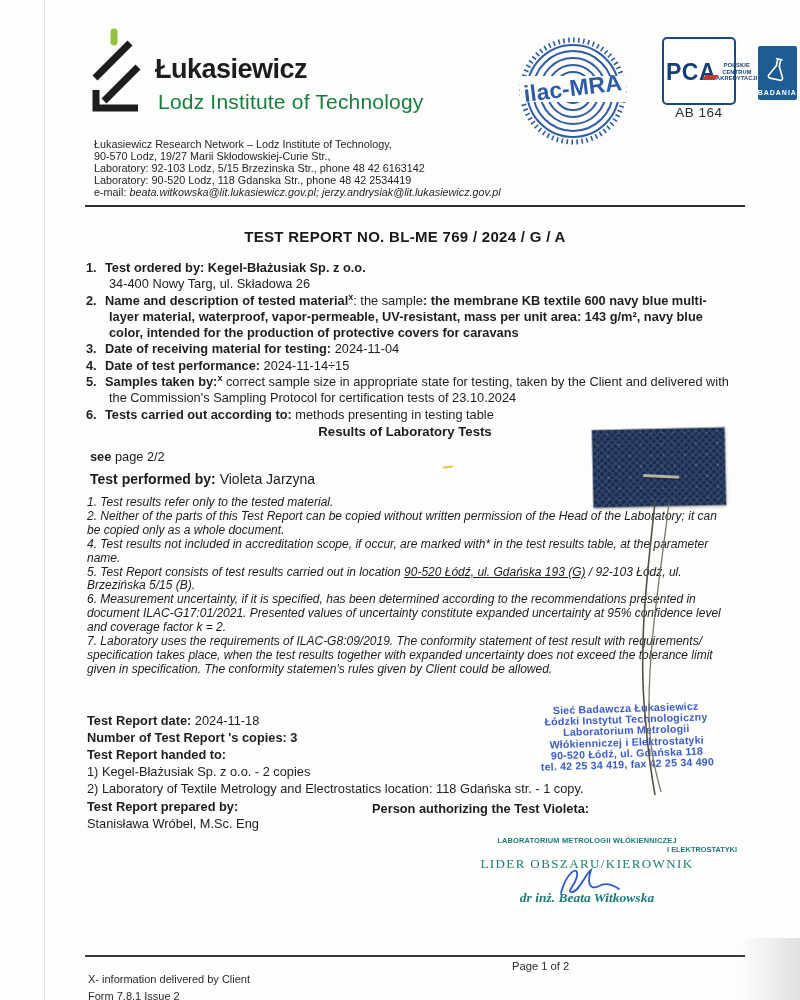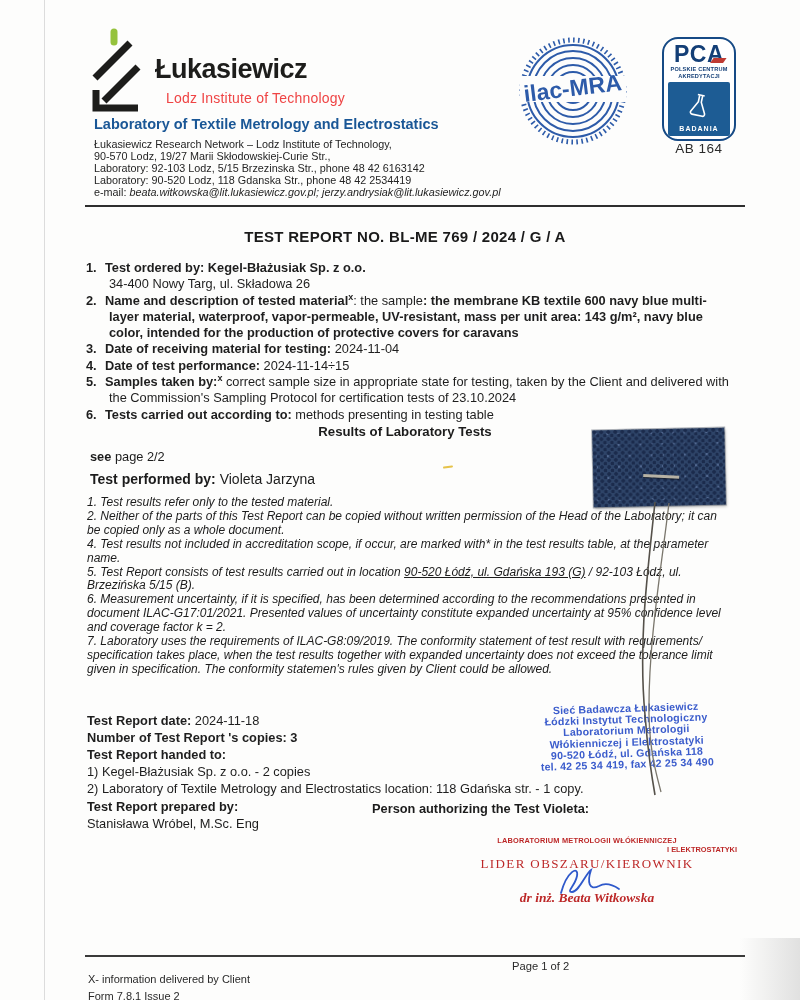--- a/index.html
+++ b/index.html
@@ -10,29 +10,29 @@
   sup.supx{vertical-align:super;font-size:9px;font-weight:700;line-height:0;}
 
   
   .edge-left{left:44px;top:0;width:1px;height:1000px;background:#dcdcdc;}
   .edge-corner{right:0;top:938px;width:60px;height:62px;
      background:linear-gradient(to left,#c9c9c9,rgba(201,201,201,0));opacity:.55;}
   .yellow-speck{left:443px;top:466px;width:10px;height:2px;background:#e6c34a;transform:rotate(-8deg);border-radius:2px;}
 
   
   .brand{left:155px;top:54px;font-size:27px;font-weight:700;letter-spacing:-0.5px;color:#1d1d1b;}
-  .brand-sub{left:166px;top:90px;font-size:14px;color:#ef4444;letter-spacing:.2px;}
+  .brand-sub{left:158px;top:90px;font-size:21px;color:#15803d;letter-spacing:.2px;}
   .lab-title{left:94px;top:116px;font-size:14.5px;font-weight:700;color:#1a5796;}
   .addr{left:94px;top:138px;font-size:10.8px;line-height:12px;color:#242424;}
   .addr .em{font-style:italic;}
 
   
   .pca-wrap{left:655px;top:37px;width:88px;text-align:center;}
-  .pca-badge{margin:0 auto;width:66px;border:2.5px solid #164a85;border-radius:16px;background:#fff;
-     padding:4px 2px 3px;display:flex;flex-direction:column;align-items:center;}
+  .pca-badge{margin:0 auto;width:66px;border:2.5px solid #164a85;border-radius:5px;background:#fff;
+     padding:4px 2px 3px;display:flex;flex-direction:row;align-items:center;}
   .pca-word{position:relative;font-size:23px;line-height:22px;font-weight:800;color:#143f77;letter-spacing:.5px;}
   .pca-red{position:absolute;right:-1px;bottom:3px;width:13px;height:4.5px;background:#bf3a32;transform:skewX(-35deg);}
   .pca-sub{font-size:5.6px;font-weight:700;color:#143f77;line-height:6.6px;letter-spacing:.2px;margin-top:1px;}
   .pca-box{margin-top:3px;background:#1d5c94;width:62px;height:54px;border-radius:2px;
      display:flex;flex-direction:column;align-items:center;justify-content:flex-end;}
   .pca-box-label{color:#fff;font-size:7px;font-weight:700;letter-spacing:1px;margin:3px 0 4px;}
   .pca-ab{font-size:13.5px;color:#2b2b2b;letter-spacing:.5px;}
 
   .hr1{left:85px;top:205px;width:660px;height:2px;background:#2e2e2e;}
   .title{left:5px;top:228px;width:800px;text-align:center;font-size:15px;font-weight:700;letter-spacing:.3px;color:#1a1a1a;}
@@ -65,21 +65,21 @@
   .meta{left:87px;top:712px;font-size:12.8px;line-height:17px;color:#1e1e1e;}
 
   .stamp1{left:524px;top:703px;width:205px;text-align:center;z-index:1;
      color:#2b4fc8;font-weight:700;font-size:10.6px;line-height:11.2px;letter-spacing:.2px;
      transform:rotate(-1.8deg);opacity:.92;}
 
   .prep-label{left:87px;top:799px;font-size:12.8px;font-weight:700;}
   .prep-name{left:87px;top:816px;font-size:12.8px;}
   .auth-label{left:372px;top:801px;font-size:12.8px;font-weight:700;}
 
-  .stamp2{left:437px;top:837px;width:300px;height:72px;text-align:center;color:#b91c1c;z-index:1;opacity:.95;}
+  .stamp2{left:437px;top:837px;width:300px;height:72px;text-align:center;color:#0f766e;z-index:1;opacity:.95;}
   .stamp2 .s2l1{font-size:7.4px;font-weight:700;letter-spacing:.2px;line-height:8.5px;}
   .stamp2 .s2l2{font-size:7.4px;font-weight:700;line-height:8.5px;text-align:right;}
   .stamp2 .s2l3{font-family:"Liberation Serif",serif;font-size:13px;letter-spacing:1.4px;margin-top:2px;}
   .stamp2 .sig{position:absolute;left:118px;top:26px;}
   .stamp2 .s2name{position:absolute;left:0;top:53px;width:100%;
      font-family:"Liberation Serif",serif;font-size:13.5px;font-weight:700;font-style:italic;}
 
   .hr2{left:85px;top:955px;width:660px;height:2px;background:#3a3a3a;}
   .foot-form{left:88px;top:990px;font-size:11px;color:#2a2a2a;text-decoration:underline;}
   .foot-x{left:88px;top:973px;font-size:11px;color:#2a2a2a;}
@@ -95,21 +95,20 @@
   <div class="abs yellow-speck"></div>
 
   <svg class="abs" style="left:92px;top:28px;" width="50" height="86" viewBox="0 0 50 86">
     <line x1="22" y1="4" x2="22" y2="14" stroke="#95c23d" stroke-width="7" stroke-linecap="round"></line>
     <line x1="3" y1="50" x2="38" y2="15" stroke="#1d1d1b" stroke-width="7"></line>
     <polyline points="4,62 4,80 46,80" fill="none" stroke="#1d1d1b" stroke-width="7" stroke-linejoin="miter"></polyline>
     <line x1="12" y1="73" x2="46" y2="39" stroke="#1d1d1b" stroke-width="7"></line>
   </svg>
   <div class="abs brand">Łukasiewicz</div>
   <div class="abs brand-sub">Lodz Institute of Technology</div>
-  <div class="abs lab-title">Laboratory of Textile Metrology and Electrostatics</div>
 
   <div class="abs addr">
     <div>Łukasiewicz Research Network – Lodz Institute of Technology,</div>
     <div>90-570 Lodz, 19/27 Marii Skłodowskiej-Curie Str.,</div>
     <div>Laboratory: 92-103 Lodz, 5/15 Brzezinska Str., phone 48 42 6163142</div>
     <div>Laboratory: 90-520 Lodz, 118 Gdanska Str., phone 48 42 2534419</div>
     <div>
       <span>e-mail:</span>
       <span class="em">beata.witkowska@lit.lukasiewicz.gov.pl;  jerzy.andrysiak@lit.lukasiewicz.gov.pl</span>
     </div>

